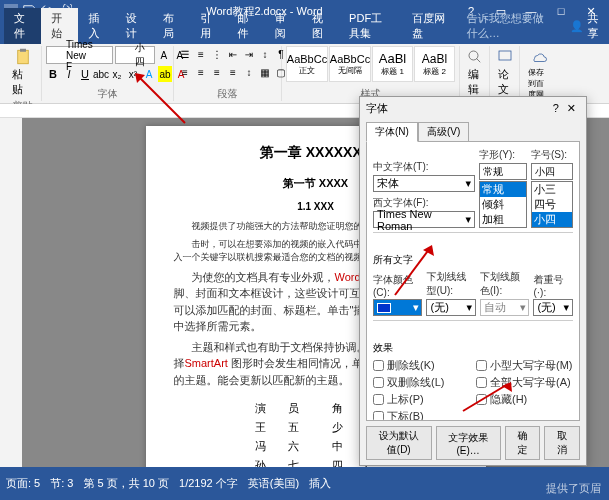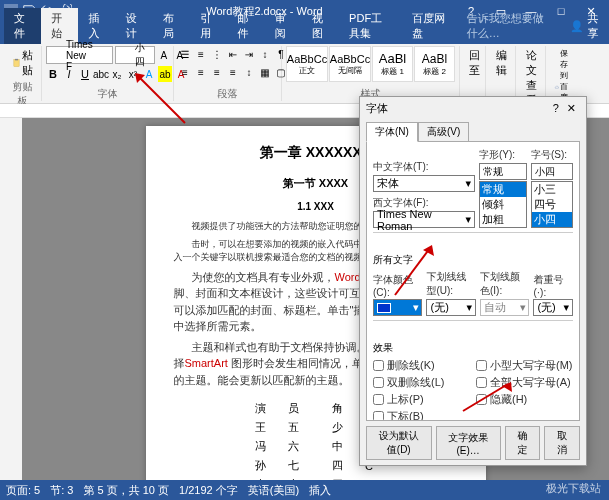--- a/index.html
+++ b/index.html
@@ -16,35 +16,35 @@
 .menubar .tab.active{background:#f3f3f3;color:#333}
 .menubar .share{margin-left:auto;color:#fff;padding:3px 8px;display:flex;align-items:center;gap:3px}
 .ribbon{height:60px;background:#f3f3f3;border-bottom:1px solid #d4d4d4;display:flex;padding:2px 4px;position:relative}
 .rgroup{border-right:1px solid #e0e0e0;padding:0 4px;display:flex;flex-direction:column;justify-content:space-between}
 .rgroup .glabel{text-align:center;font-size:10px;color:#666;margin-top:auto}
 .rrow{display:flex;gap:2px;align-items:center;margin-bottom:2px}
 .rbtn{padding:1px 3px;border:1px solid transparent;font-size:10px;min-width:14px;height:16px;display:inline-flex;align-items:center;justify-content:center}
 .combo{border:1px solid #ababab;background:#fff;padding:1px 19px;font-size:10px;display:inline-flex;align-items:center;height:18px}
 .stylebox{border:1px solid #ddd;background:#fff;padding:2px 4px;font-size:9px;width:42px;height:36px;display:flex;flex-direction:column;justify-content:center;align-items:center}
 .stylebox .prev{font-size:11px}
-.bigbtn{display:flex;flex-direction:row;align-items:center;padding:2px 4px;font-size:9px;gap:1px}
+.bigbtn{display:flex;flex-direction:column;align-items:center;padding:2px 4px;font-size:9px;gap:1px}
 .bigbtn svg{width:18px;height:18px}
 .ruler{height:14px;background:#fff;border-bottom:1px solid #ddd;position:relative}
 .docarea{position:absolute;top:118px;left:0;right:0;bottom:16px;background:#888;display:flex}
 .leftgutter{width:22px;background:#f3f3f3}
 .page{margin:8px auto;background:#fff;width:340px;height:430px;box-shadow:0 0 6px rgba(0,0,0,.3);padding:18px 28px;position:relative}
 .page h1{text-align:center;font-size:14px;font-weight:bold;margin-bottom:14px}
 .page h2{text-align:center;font-size:11px;font-weight:bold;margin-bottom:10px}
 .page h3{text-align:center;font-size:10px;font-weight:bold;margin-bottom:8px}
 .page p{font-size:9px;line-height:1.5;text-indent:18px;margin-bottom:4px;color:#333}
 .page .hl1{color:#c00}
 .page .hl2{color:#c00}
 .table{margin:10px auto;font-size:9px}
 .table td{padding:1px 10px}
-.statusbar{position:absolute;bottom:0;left:0;right:0;height:20px;background:#2b579a;color:#fff;display:flex;align-items:center;padding:0 6px;font-size:10px;gap:10px}
+.statusbar{position:absolute;bottom:0;left:0;right:0;height:33px;background:#2b579a;color:#fff;display:flex;align-items:center;padding:0 6px;font-size:10px;gap:10px}
 .statusbar .sp{flex:1}
 .dialog{position:absolute;top:96px;right:22px;width:228px;height:370px;background:#f0f0f0;border:1px solid #999;box-shadow:0 3px 12px rgba(0,0,0,.3);display:flex;flex-direction:column}
 .dlgtitle{height:22px;display:flex;align-items:center;padding:0 6px;font-size:11px}
 .dlgtitle .sp{flex:1}
 .dlgtitle .x{padding:0 4px}
 .dlgtabs{display:flex;padding:2px 6px 0;gap:0}
 .dlgtabs .dtab{border:1px solid #aaa;padding:2px 8px;font-size:10px;background:#f0f0f0;position:relative;top:1px}
 .dlgtabs .dtab.active{background:#fff;border-bottom:1px solid #fff}
 .dlgbody{border:1px solid #aaa;margin:0 6px;background:#fff;flex:1;padding:6px;font-size:10px;overflow:hidden}
 .dlgbody label{font-size:10px;color:#333}
@@ -194,28 +194,20 @@
           <span class="prev" style="font-size:13px">AaBl</span>
           <span style="font-size:8px">标题 1</span>
         </div>
       <div class="stylebox">
           <span class="prev" style="font-size:12px">AaBl</span>
           <span style="font-size:8px">标题 2</span>
         </div>
     </div>
     <div class="glabel">样式</div>
   </div>
-  <div class="rgroup" style="width:26px">
-    <div class="bigbtn">
-        <svg viewBox="0 0 24 24">
-          <path d="M12 4l-8 8 8 8" fill="none" stroke="#2b579a" stroke-width="2"></path>
-        </svg>
-        <span>回至</span>
-      </div>
-  </div>
   <div class="rgroup" style="width:30px">
     <div class="bigbtn">
         <svg viewBox="0 0 24 24">
           <circle cx="10" cy="10" r="6" fill="none" stroke="#555"></circle>
           <path d="M14 14l5 5" stroke="#555"></path>
         </svg>
         <span>编辑</span>
       </div>
   </div>
   <div class="rgroup" style="width:30px">
@@ -435,13 +427,13 @@
 <div class="statusbar">
   <span>页面: 5</span>
   <span>节: 3</span>
   <span>第 5 页，共 10 页</span>
   <span>1/2192 个字</span>
   <span>英语(美国)</span>
   <span>插入</span>
   <span class="sp"></span>
 </div>
 
-<div class="watermark">极光下载站</div>
+<div class="watermark">提供了页眉</div>
 
 </body></html>

